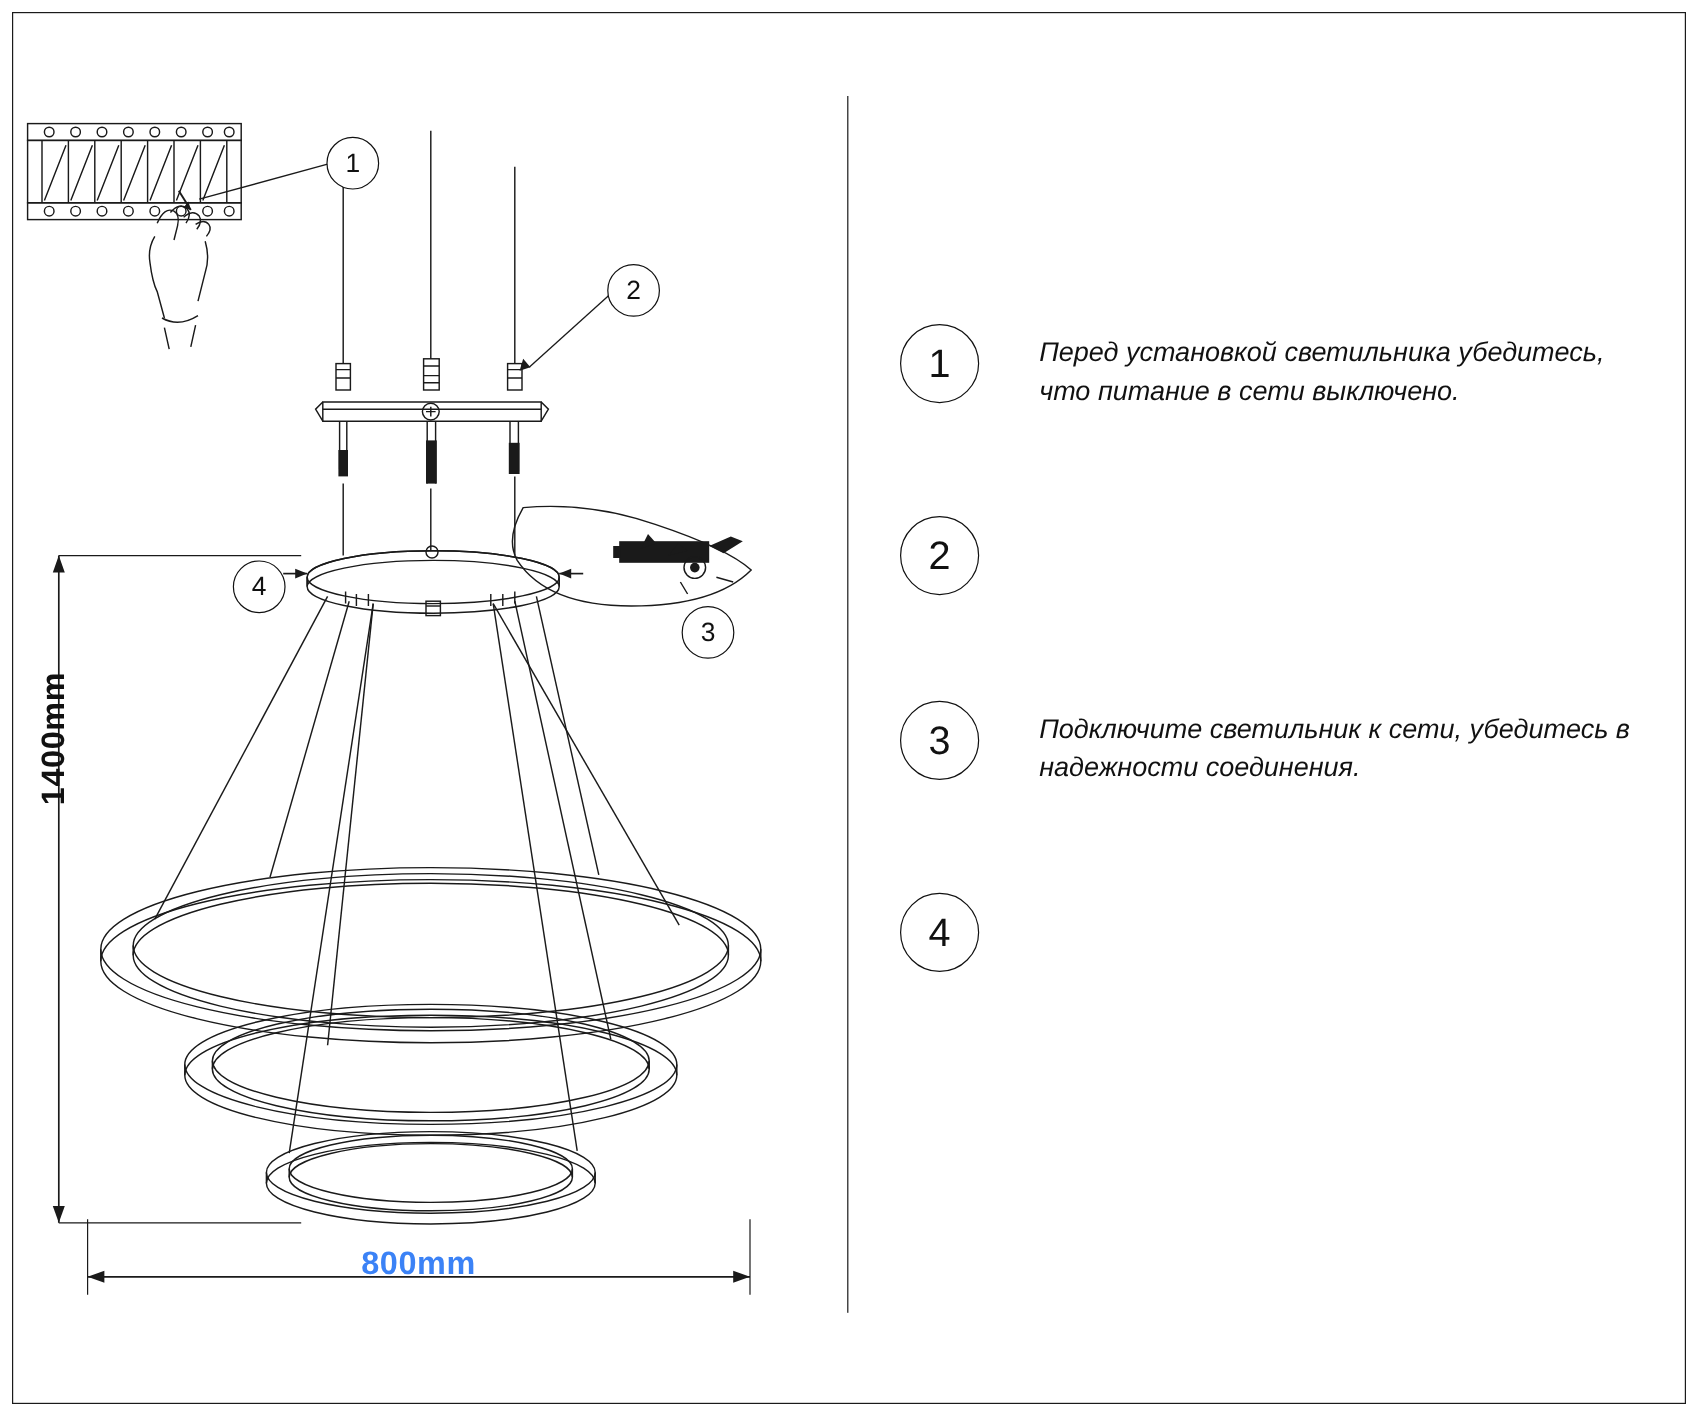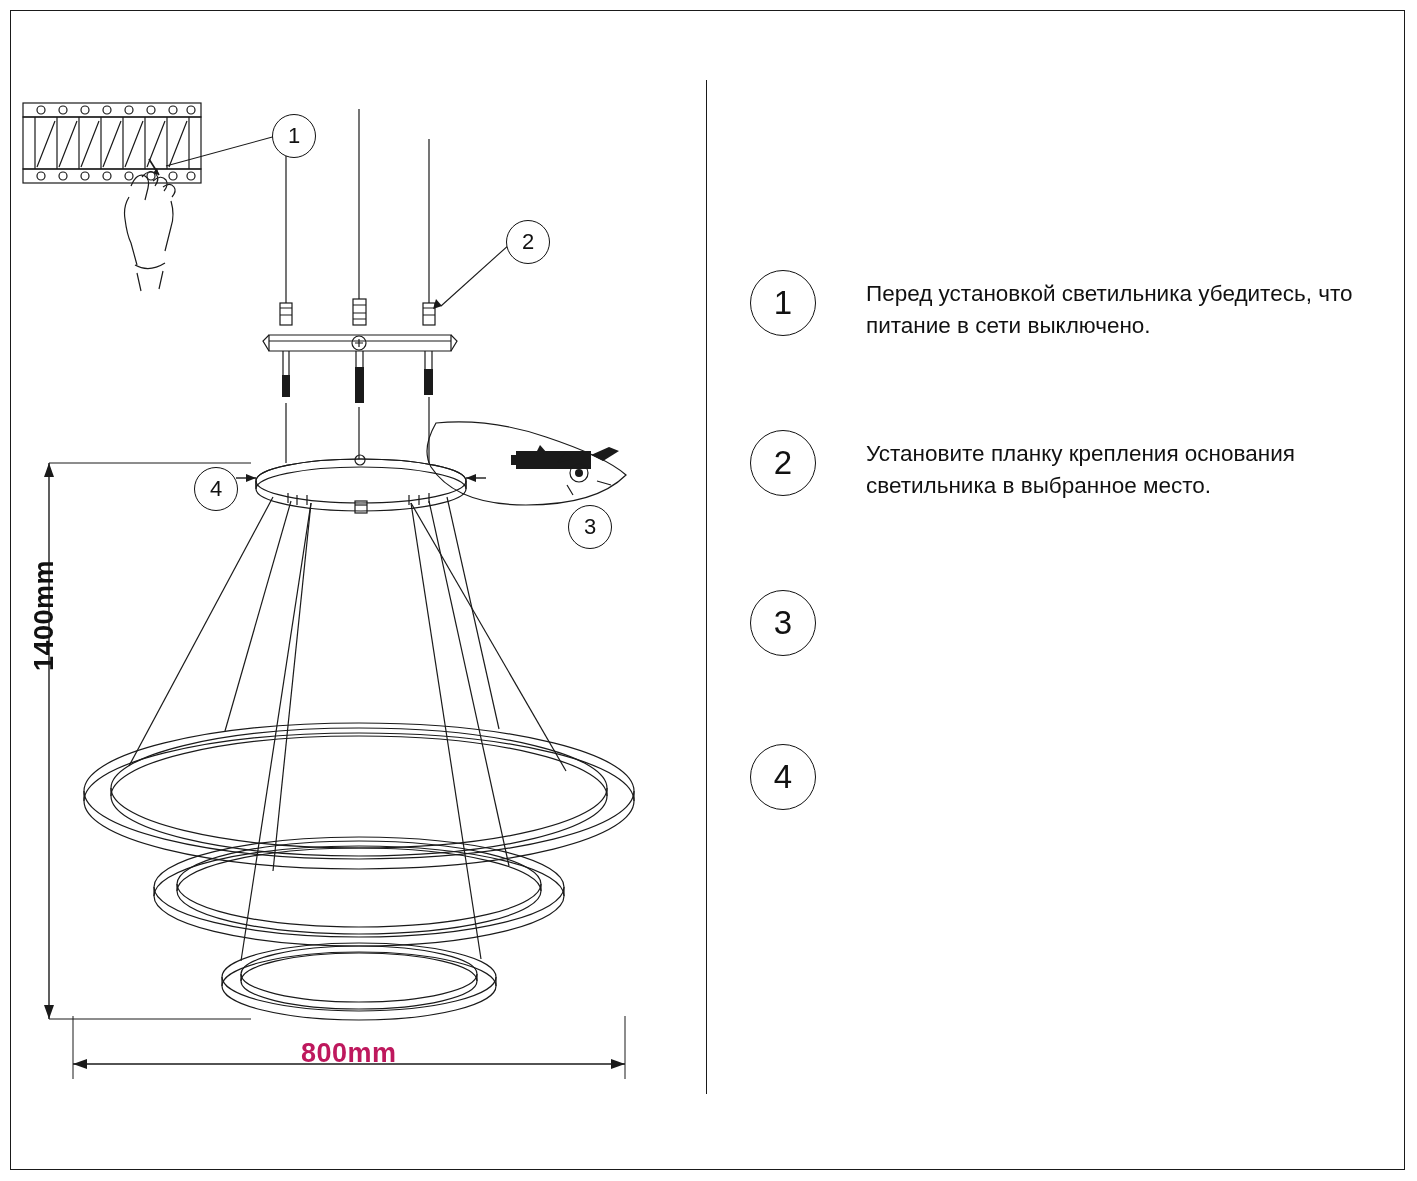--- a/index.html
+++ b/index.html
@@ -57,21 +57,21 @@
     color: #111;
     letter-spacing: 0.5px;
     white-space: nowrap;
   }
   .dim-h {
     position: absolute;
     left: 290px;
     top: 1027px;
     font-size: 27px;
     font-weight: bold;
-    color: #be185d;
+    color: #3b82f6;
     letter-spacing: 0.5px;
     white-space: nowrap;
   }
 
   
   .steps {
     position: absolute;
     left: 750px;
     top: 270px;
     width: 620px;
@@ -96,20 +96,21 @@
     background: #fff;
     box-sizing: border-box;
   }
   .step-text {
     margin-left: 50px;
     font-size: 22.5px;
     line-height: 32px;
     color: #111;
     padding-top: 8px;
     max-width: 520px;
+    font-style: italic;
   }
   .callout-num {
     position: absolute;
     width: 44px;
     height: 44px;
     border: 1.6px solid #111;
     border-radius: 50%;
     display: flex;
     align-items: center;
     justify-content: center;
@@ -312,25 +313,25 @@
 
   <div class="steps">
 
     <div class="step">
       <div class="badge">1</div>
       <div class="step-text">Перед установкой светильника убедитесь, что питание в сети выключено.</div>
     </div>
 
     <div class="step">
       <div class="badge">2</div>
-      <div class="step-text">Установите планку крепления основания светильника в выбранное место.</div>
     </div>
 
     <div class="step">
       <div class="badge">3</div>
+      <div class="step-text">Подключите светильник к сети, убедитесь в надежности соединения.</div>
     </div>
 
     <div class="step">
       <div class="badge">4</div>
     </div>
 
   </div>
 
 </div>
 

